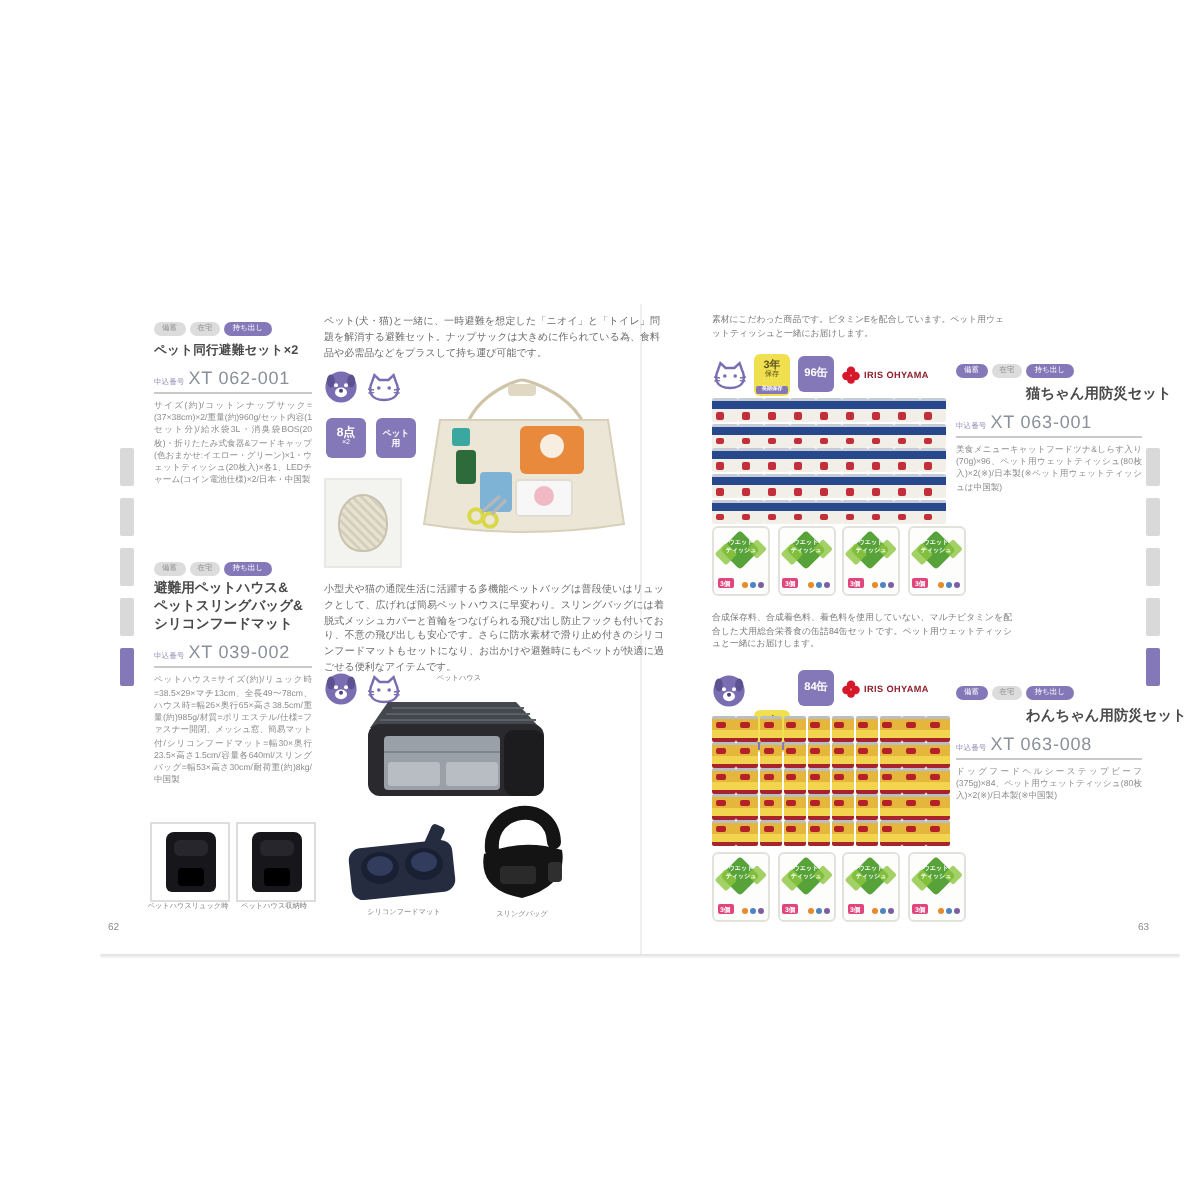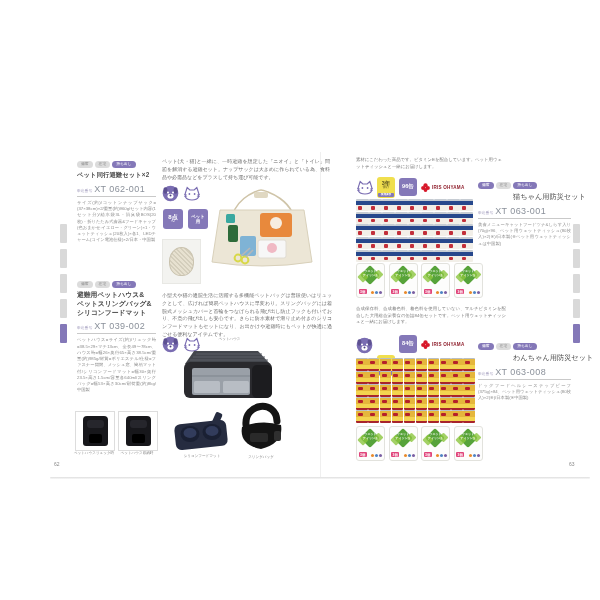--- a/index.html
+++ b/index.html
@@ -15,21 +15,21 @@
   .tab{width:7px;height:19px;background:#d9d9d9;border-radius:1px;}
   .tab.active{background:#8478b8;}
   
   .pill-row{display:flex;gap:2px;}
   .pill{height:7px;line-height:7px;padding:0 4px;border-radius:4px;background:#dcdcdc;
         color:#909090;font-size:3.8px;white-space:nowrap;}
   .pill.active{background:#8478b8;color:#fff;}
   
   .ptitle{font-size:6.3px;font-weight:bold;color:#4a4a4a;margin:3px 0 0 0;white-space:nowrap;letter-spacing:.1px;}
   .ptitle2{font-size:6.8px;line-height:1.3;font-weight:bold;color:#4a4a4a;margin:3px 0 0 0;}
-  .ptitle3{font-size:7.2px;font-weight:normal;color:#4a4a4a;margin:3px 0 0 0;white-space:nowrap;padding-left:35px;}
+  .ptitle3{font-size:7.2px;font-weight:bold;color:#4a4a4a;margin:3px 0 0 0;white-space:nowrap;padding-left:35px;}
   .order{margin-top:4px;border-bottom:1px solid #c9c9c9;padding-bottom:2px;display:flex;align-items:baseline;gap:2px;}
   .order-label{font-size:3.8px;color:#9a94b8;}
   .order-no{font-size:9px;color:#8a909a;letter-spacing:.4px;}
   
   .spec{font-size:4.3px;line-height:1.45;color:#8c8c8c;text-align:justify;margin-top:3px;overflow:hidden;}
   .intro{font-size:5px;line-height:1.55;color:#6c6c6c;text-align:justify;}
   .intro-sm{font-size:4.4px;line-height:1.5;color:#7a7a7a;text-align:justify;}
   .caption{font-size:3.6px;color:#7d7d7d;text-align:center;white-space:nowrap;}
   
   .icon-row{display:flex;gap:4px;align-items:center;}

